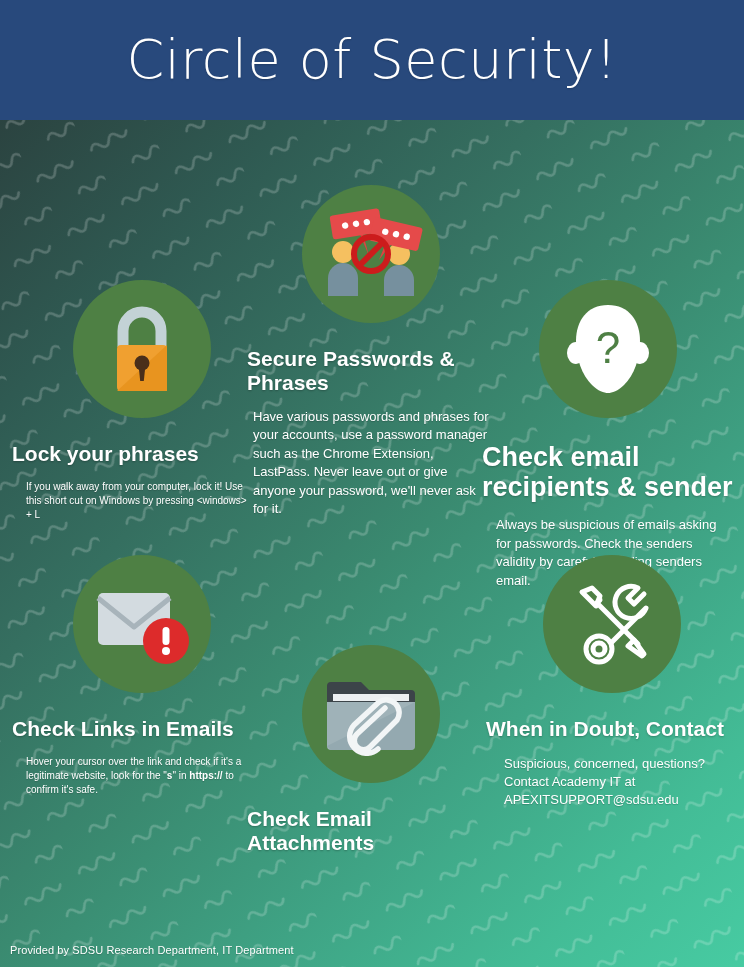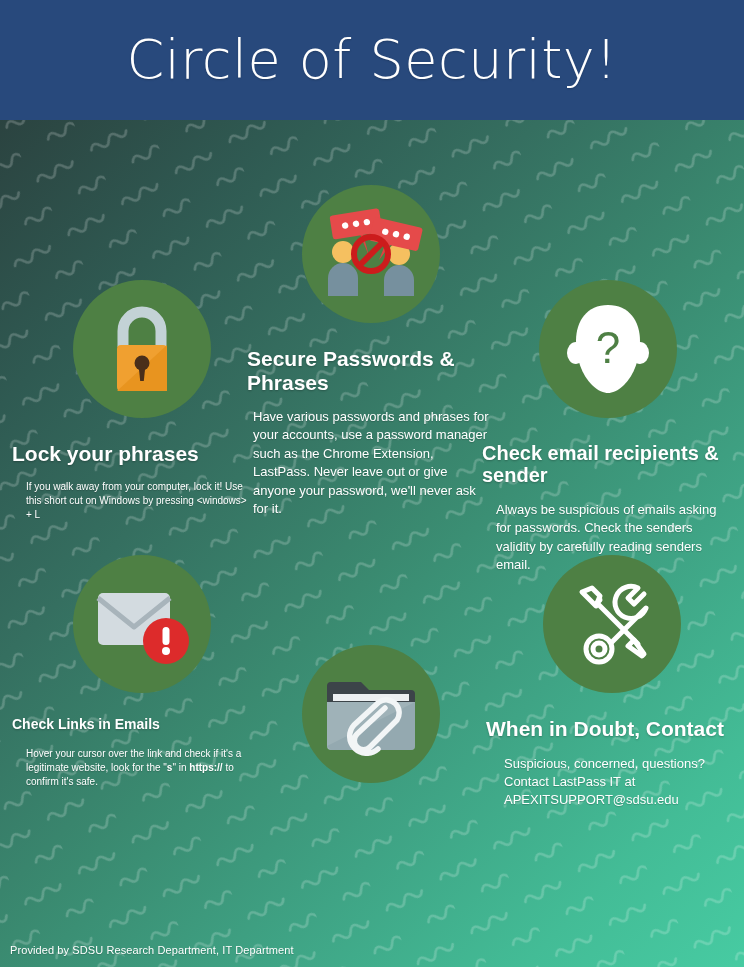--- a/index.html
+++ b/index.html
@@ -67,26 +67,26 @@
   #cell-lock .card-title{margin-top:162px;font-size:21px;}
   #cell-lock .card-body {margin-top:14px;font-size:10px;padding:0 14px;}
 
   #cell-pass      {left:247px; top:65px;  width:250px;}
   #cell-pass .circle{left:55px; top:0;  width:138px;height:138px;}
   #cell-pass .card-title{margin-top:162px;font-size:21px;}
   #cell-pass .card-body {margin-top:14px;font-size:13px;padding:0 6px;}
 
   #cell-recip     {left:482px; top:160px; width:252px;}
   #cell-recip .circle{left:57px; top:0;  width:138px;height:138px;}
-  #cell-recip .card-title{margin-top:162px;font-size:20px;}
+  #cell-recip .card-title{margin-top:162px;font-size:27px;}
   #cell-recip .card-body {margin-top:14px;font-size:13px;padding:0 14px;}
 
   #cell-links     {left:12px;  top:435px; width:250px;}
   #cell-links .circle{left:61px; top:0;  width:138px;height:138px;}
-  #cell-links .card-title{margin-top:162px;font-size:14px;}
+  #cell-links .card-title{margin-top:162px;font-size:21px;}
   #cell-links .card-body {margin-top:14px;font-size:10px;padding:0 14px;}
 
   #cell-attach    {left:247px; top:525px; width:250px;}
   #cell-attach .circle{left:55px; top:0;  width:138px;height:138px;}
   #cell-attach .card-title{margin-top:162px;font-size:21px;}
   #cell-attach .card-body {margin-top:14px;font-size:13px;padding:0 6px;}
 
   #cell-doubt     {left:486px; top:435px; width:252px;}
   #cell-doubt .circle{left:57px; top:0;  width:138px;height:138px;}
   #cell-doubt .card-title{margin-top:162px;font-size:21px;}
@@ -200,38 +200,39 @@
     <div class="cell" id="cell-attach">
       <div class="circle">
         <svg width="96" height="84" viewBox="0 0 96 84">
           <path d="M8 10 h30 l8 8 h42 a4 4 0 0 1 4 4 v12 H4 V14 a4 4 0 0 1 4 -4 Z" fill="#3c4449"></path>
           <rect x="10" y="22" width="76" height="7" fill="#eceff1"></rect>
           <path d="M4 30 h88 v44 a4 4 0 0 1 -4 4 H8 a4 4 0 0 1 -4 -4 Z" fill="#9fb2b8"></path>
           <path d="M4 74 L92 30 v44 a4 4 0 0 1 -4 4 H8 Z" fill="#8ba3aa" opacity=".55"></path>
           <path d="M62 36 L34 62 a9 9 0 0 0 13 13 L74 48 a13 13 0 0 0 -18 -18 L31 53 a17 17 0 0 0 24 24" fill="none" stroke="#f2f5f6" stroke-width="5.5" stroke-linecap="round" stroke-linejoin="round"></path>
         </svg>
       </div>
+      <div class="card-title">Check Email Attachments</div>
     </div>
 
     <div class="cell" id="cell-doubt">
       <div class="circle">
         <svg width="92" height="92" viewBox="0 0 92 92">
           <g fill="none" stroke="#ffffff" stroke-width="5" stroke-linecap="round" stroke-linejoin="round">
 
             <path d="M16 14 L26 10 L34 18 L30 28 Z"></path>
             <path d="M31 25 L72 66"></path>
             <path d="M30 26 L34 22"></path>
             <path d="M68 62 L78 76 L76 78 L62 68 Z"></path>
 
             <path d="M78 16 L68 26 L62 20 L72 10 a16 16 0 1 0 8 20 L46 64"></path>
             <circle cx="33" cy="71" r="13"></circle>
             <circle cx="33" cy="71" r="6"></circle>
           </g>
         </svg>
       </div>
       <div class="card-title">When in Doubt, Contact</div>
-      <div class="card-body">Suspicious, concerned, questions? Contact LastPass IT at APEXITSUPPORT@sdsu.edu</div>
+      <div class="card-body">Suspicious, concerned, questions? Contact Academy IT at APEXITSUPPORT@sdsu.edu</div>
     </div>
 
   </div>
 
   <div class="footer">Provided by SDSU Research Department, IT Department</div>
 </div>
 
 </body></html>

